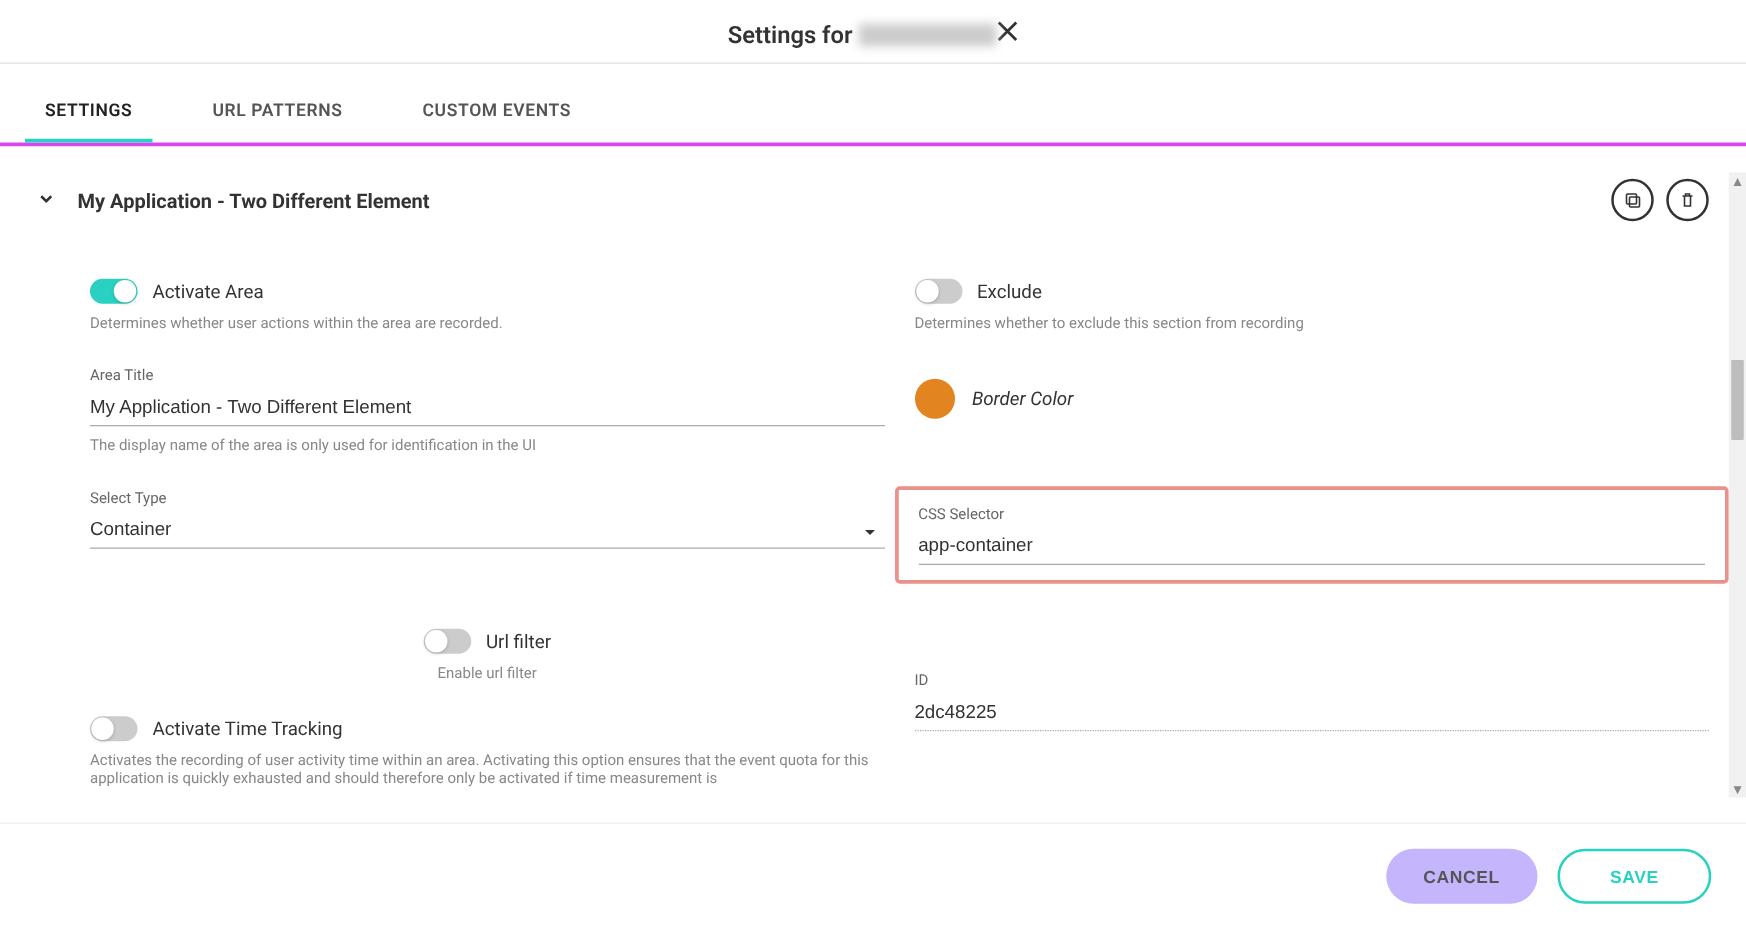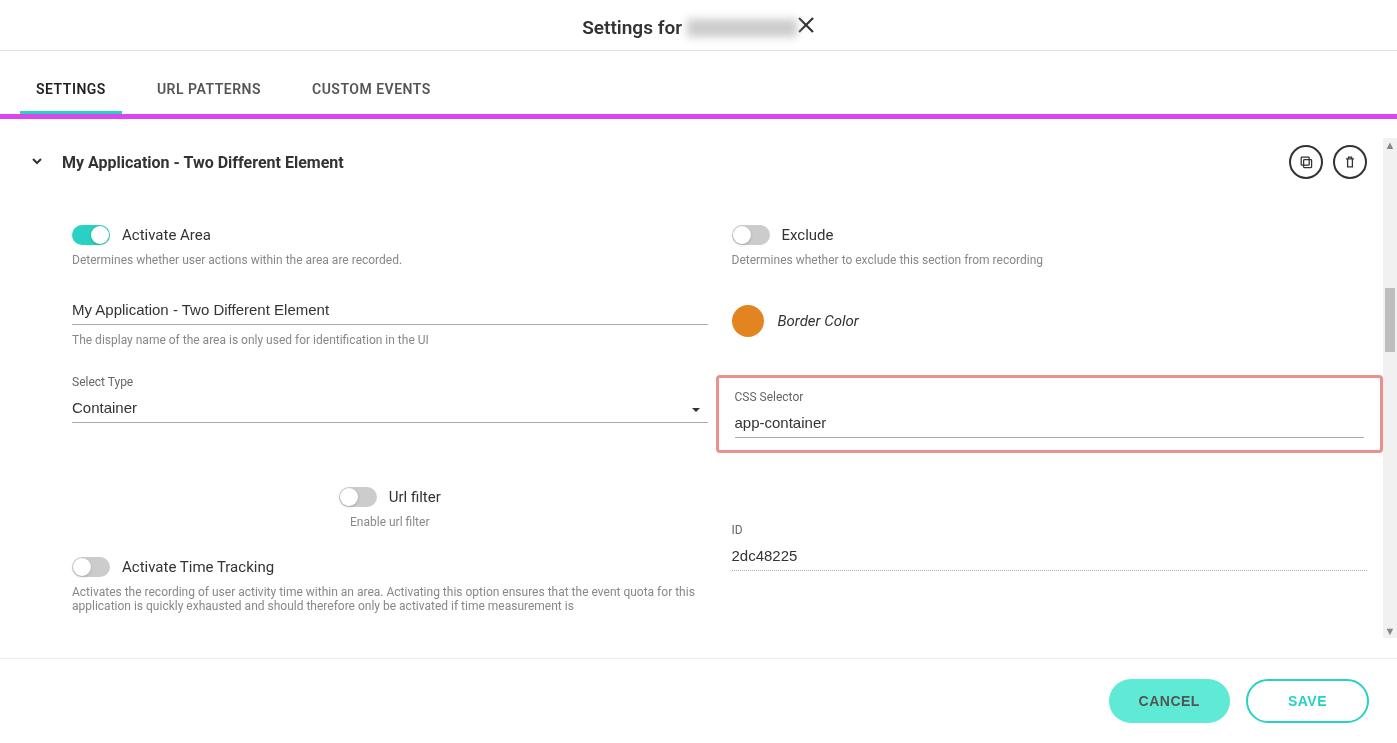--- a/index.html
+++ b/index.html
@@ -3,21 +3,21 @@
 <meta charset="utf-8">
 <style>
 * { box-sizing: border-box; margin: 0; padding: 0; }
 body { font-family: -apple-system, BlinkMacSystemFont, "Segoe UI", Roboto, sans-serif; background: #fff; color: #333; width: 1397px; height: 743px; overflow: hidden; position: relative; }
 
 .header { display: flex; justify-content: center; align-items: center; padding: 14px 20px 10px 20px; border-bottom: 1px solid #e0e0e0; }
 .header-title { font-size: 19px; font-weight: 600; color: #333; }
 .header-title .blurred { filter: blur(4px); background: #ccc; display: inline-block; width: 110px; height: 18px; vertical-align: middle; }
 .close-btn { font-size: 22px; cursor: pointer; color: #333; background: none; border: none; }
 
-.tabs { display: flex; gap: 19px; padding: 0 20px; margin-top: 20px; border-bottom: 5px solid #d946ef; align-items: flex-end; }
+.tabs { display: flex; gap: 32px; padding: 0 20px; margin-top: 20px; border-bottom: 3px solid #d946ef; align-items: flex-end; }
 .tab { padding: 10px 16px 14px 16px; font-size: 14px; font-weight: 600; letter-spacing: 0.5px; color: #555; cursor: pointer; border-bottom: 3px solid transparent; }
 .tab.active { color: #222; border-bottom-color: #29d1c2; }
 
 .content { padding: 20px 30px 0 30px; height: 538px; overflow-y: auto; position: relative; }
 
 .section-header { display: flex; align-items: center; justify-content: space-between; padding: 6px 0; }
 .section-left { display: flex; align-items: center; gap: 18px; }
 .chevron { cursor: pointer; }
 .section-title { font-size: 16px; font-weight: 700; color: #333; }
 .section-actions { display: flex; gap: 10px; }
@@ -44,21 +44,21 @@
 .color-row { display: flex; align-items: center; gap: 14px; font-style: italic; }
 .color-dot { width: 32px; height: 32px; border-radius: 50%; background: #e28520; cursor: pointer; }
 
 .highlight-box { border: 3px solid #e9918a; border-radius: 4px; padding: 12px 16px; margin: -12px -16px; }
 
 .scrollbar-fake { position: absolute; right: 0; top: 138px; width: 14px; height: 500px; background: #f1f1f1; }
 .scrollbar-arrow { width: 14px; height: 14px; display: flex; align-items: center; justify-content: center; color: #888; font-size: 11px; cursor: pointer; }
 .scrollbar-thumb { position: absolute; right: 2px; width: 10px; height: 64px; background: #bdbdbd; border-radius: 1px; top: 150px; }
 
 .footer { position: absolute; bottom: 0; left: 0; right: 0; border-top: 1px solid #eee; padding: 20px 28px; display: flex; justify-content: flex-end; gap: 16px; background: #fff; }
-.btn-cancel { padding: 12px 30px; border: none; border-radius: 24px; background: #5eead4; color: #555; font-size: 14px; font-weight: 600; letter-spacing: 0.5px; cursor: pointer; }
+.btn-cancel { padding: 12px 30px; border: none; border-radius: 24px; background: #c4b5fd; color: #555; font-size: 14px; font-weight: 600; letter-spacing: 0.5px; cursor: pointer; }
 .btn-save { padding: 12px 40px; border: 2px solid #29d1c2; border-radius: 24px; background: #fff; color: #29d1c2; font-size: 14px; font-weight: 700; letter-spacing: 0.5px; cursor: pointer; }
 
 .left-col { display: flex; flex-direction: column; gap: 28px; }
 .right-col { display: flex; flex-direction: column; gap: 28px; }
 </style>
 </head>
 <body>
 
 <div class="header">
   <div class="header-title">
@@ -109,20 +109,21 @@
         <div class="toggle-row">
           <div class="toggle on">
               <div class="knob"></div>
             </div>
           <span class="toggle-label">Activate Area</span>
         </div>
         <div class="help-text">Determines whether user actions within the area are recorded.</div>
       </div>
 
       <div class="field">
+        <span class="field-label">Area Title</span>
         <input class="text-input" value="My Application - Two Different Element" style="">
         <div class="help-text">The display name of the area is only used for identification in the UI</div>
       </div>
 
       <div class="field">
         <span class="field-label">Select Type</span>
         <div class="select-wrap">
           <input class="text-input" readonly="" value="Container" style="">
           <span class="select-caret">
             <svg width="12" height="12" viewBox="0 0 12 12">
@@ -164,21 +165,21 @@
         <div class="help-text">Determines whether to exclude this section from recording</div>
       </div>
 
       <div class="field" style="margin-top:10px;">
         <div class="color-row">
           <div class="color-dot"></div>
           <span class="toggle-label">Border Color</span>
         </div>
       </div>
 
-      <div class="highlight-box" style="margin-top:10px;">
+      <div class="highlight-box" style="margin-top:26px;">
         <div class="field">
           <span class="field-label">CSS Selector</span>
           <input class="text-input" value="app-container" style="">
         </div>
       </div>
 
       <div class="field" style="margin-top:54px;">
         <span class="field-label">ID</span>
         <input class="text-input dotted" readonly="" value="2dc48225" style="">
       </div>

